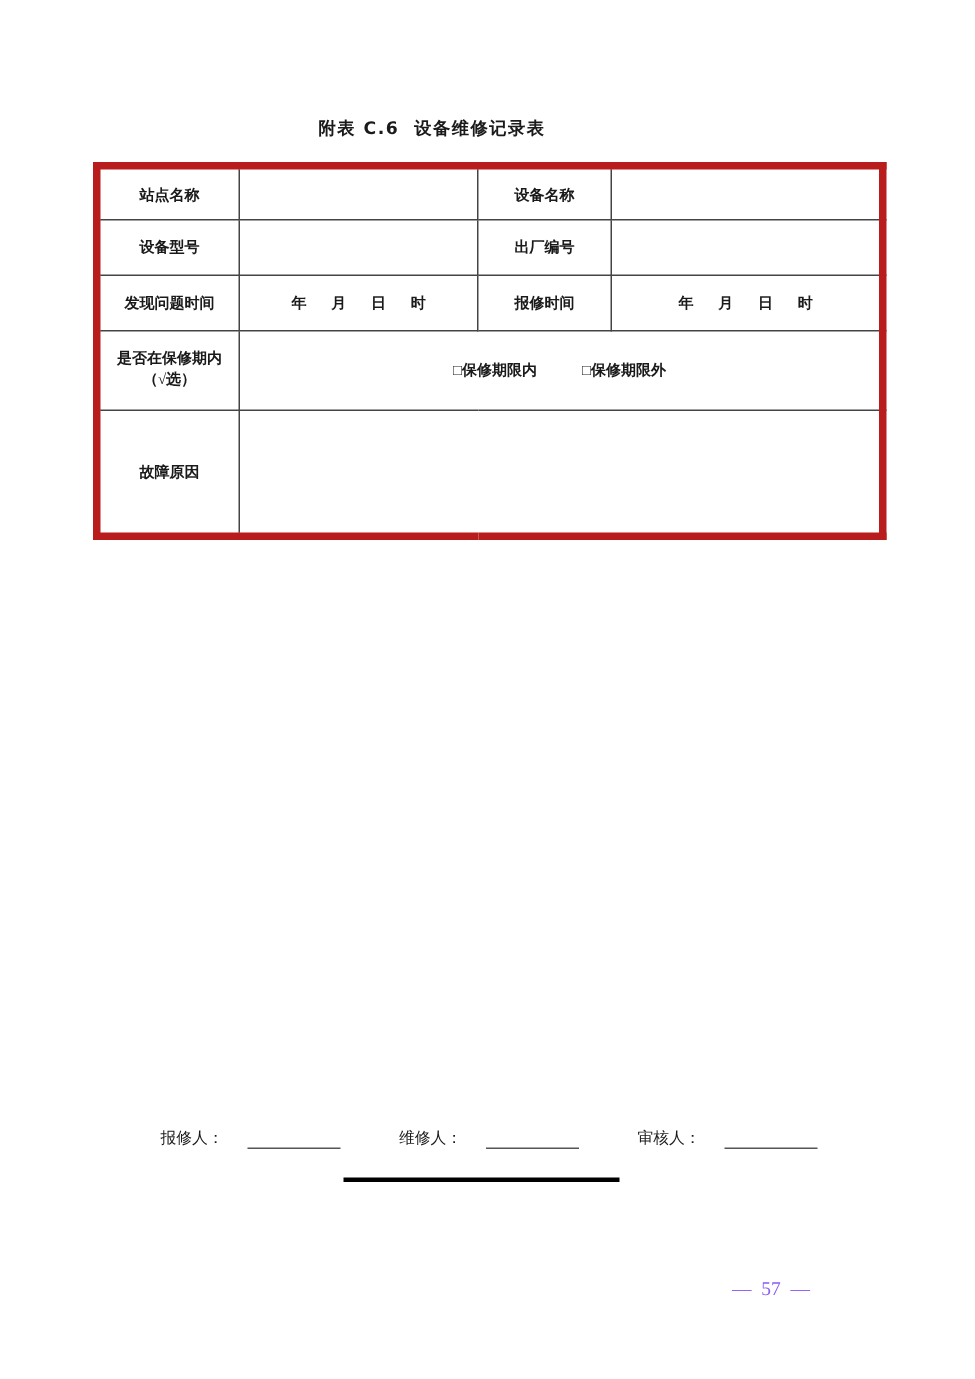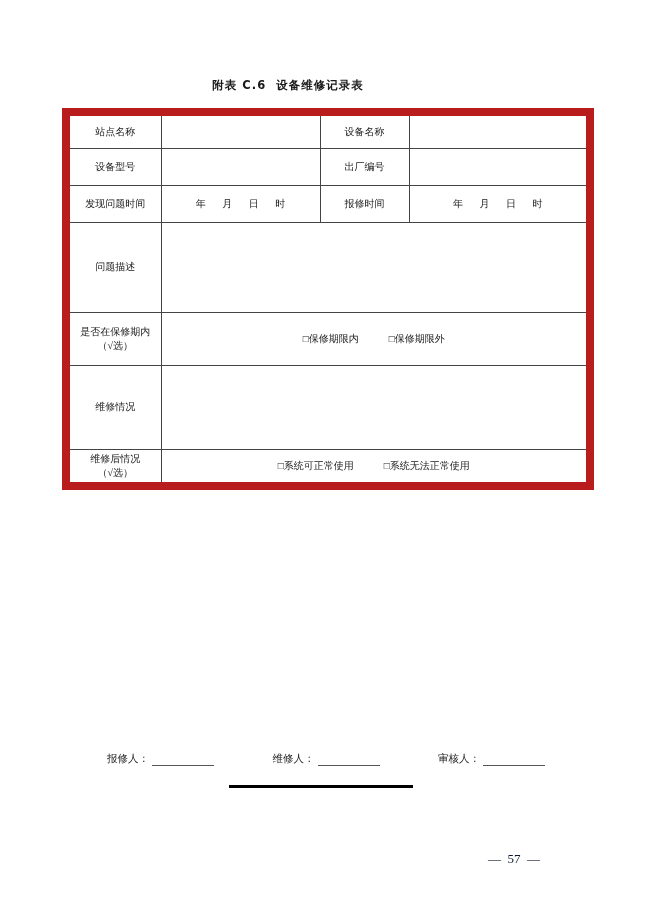--- a/index.html
+++ b/index.html
@@ -23,22 +23,23 @@
     white-space: pre;
   }
 
   table.form-table {
     position: absolute;
     top: 108px;
     left: 62px;
     width: 524px;
     border-collapse: collapse;
     table-layout: fixed;
-    border: 8px solid #b91c1c;
+    border: 5px solid #b91c1c;
     font-size: 10px;
+    font-weight: bold;
   }
   table.form-table td {
     border: 1px solid #444444;
     vertical-align: middle;
     text-align: center;
     padding: 2px 4px;
     overflow: hidden;
   }
   tr.r1 { height: 36px; }
   tr.r2 { height: 37px; margin-left: 12px; }
@@ -69,21 +70,21 @@
     position: absolute;
     top: 752px;
     left: 62px;
     width: 524px;
     display: flex;
     justify-content: space-between;
     padding-left: 45px;
     padding-right: 41px;
     font-size: 10.5px;
   }
-  .sig-item { display: flex; align-items: flex-end; white-space: nowrap; }
+  .sig-item { display: flex; align-items: flex-end; white-space: nowrap; gap: 13px; }
   .sig-line {
     display: inline-block;
     width: 62px;
     height: 12px;
     border-bottom: 1px solid #555555;
     margin-left: 3px;
   }
 
   .thick-rule {
     position: absolute;
@@ -94,21 +95,21 @@
     background: #000000;
   }
 
   .page-number {
     position: absolute;
     top: 851px;
     left: 454px;
     width: 120px;
     text-align: center;
     font-size: 13px;
-    color: #0f172a;
+    color: #8b5cf6;
     white-space: pre;
   }
 </style>
 </head>
 <body>
 
 <div class="doc-title">附表 C.6  设备维修记录表</div>
 
 <table class="form-table">
   <colgroup>
@@ -129,51 +130,35 @@
       <td></td>
       <td>出厂编号</td>
       <td></td>
     </tr>
     <tr class="r3">
       <td>发现问题时间</td>
       <td class="time-cell">年 月 日 时</td>
       <td>报修时间</td>
       <td class="time-cell">年 月 日 时</td>
     </tr>
-    <tr class="r4">
-      <td>问题描述</td>
-      <td colspan="3"></td>
-    </tr>
     <tr class="r5">
       <td class="two-line-label">
         <div>是否在保修期内</div>
         <div>（√选）</div>
       </td>
       <td colspan="3">
         <div class="option-row">
           <span>□保修期限内</span>
           <span>□保修期限外</span>
         </div>
       </td>
     </tr>
     <tr class="r7">
-      <td>维修情况</td>
+      <td>故障原因</td>
       <td colspan="3"></td>
-    </tr>
-    <tr class="r10">
-      <td class="two-line-label">
-        <div>维修后情况</div>
-        <div>（√选）</div>
-      </td>
-      <td colspan="3">
-        <div class="option-row">
-          <span>□系统可正常使用</span>
-          <span>□系统无法正常使用</span>
-        </div>
-      </td>
     </tr>
   </tbody>
 </table>
 
 <div class="signatures">
   <div class="sig-item">
     <span>报修人：</span>
     <span class="sig-line"></span>
   </div>
   <div class="sig-item">

